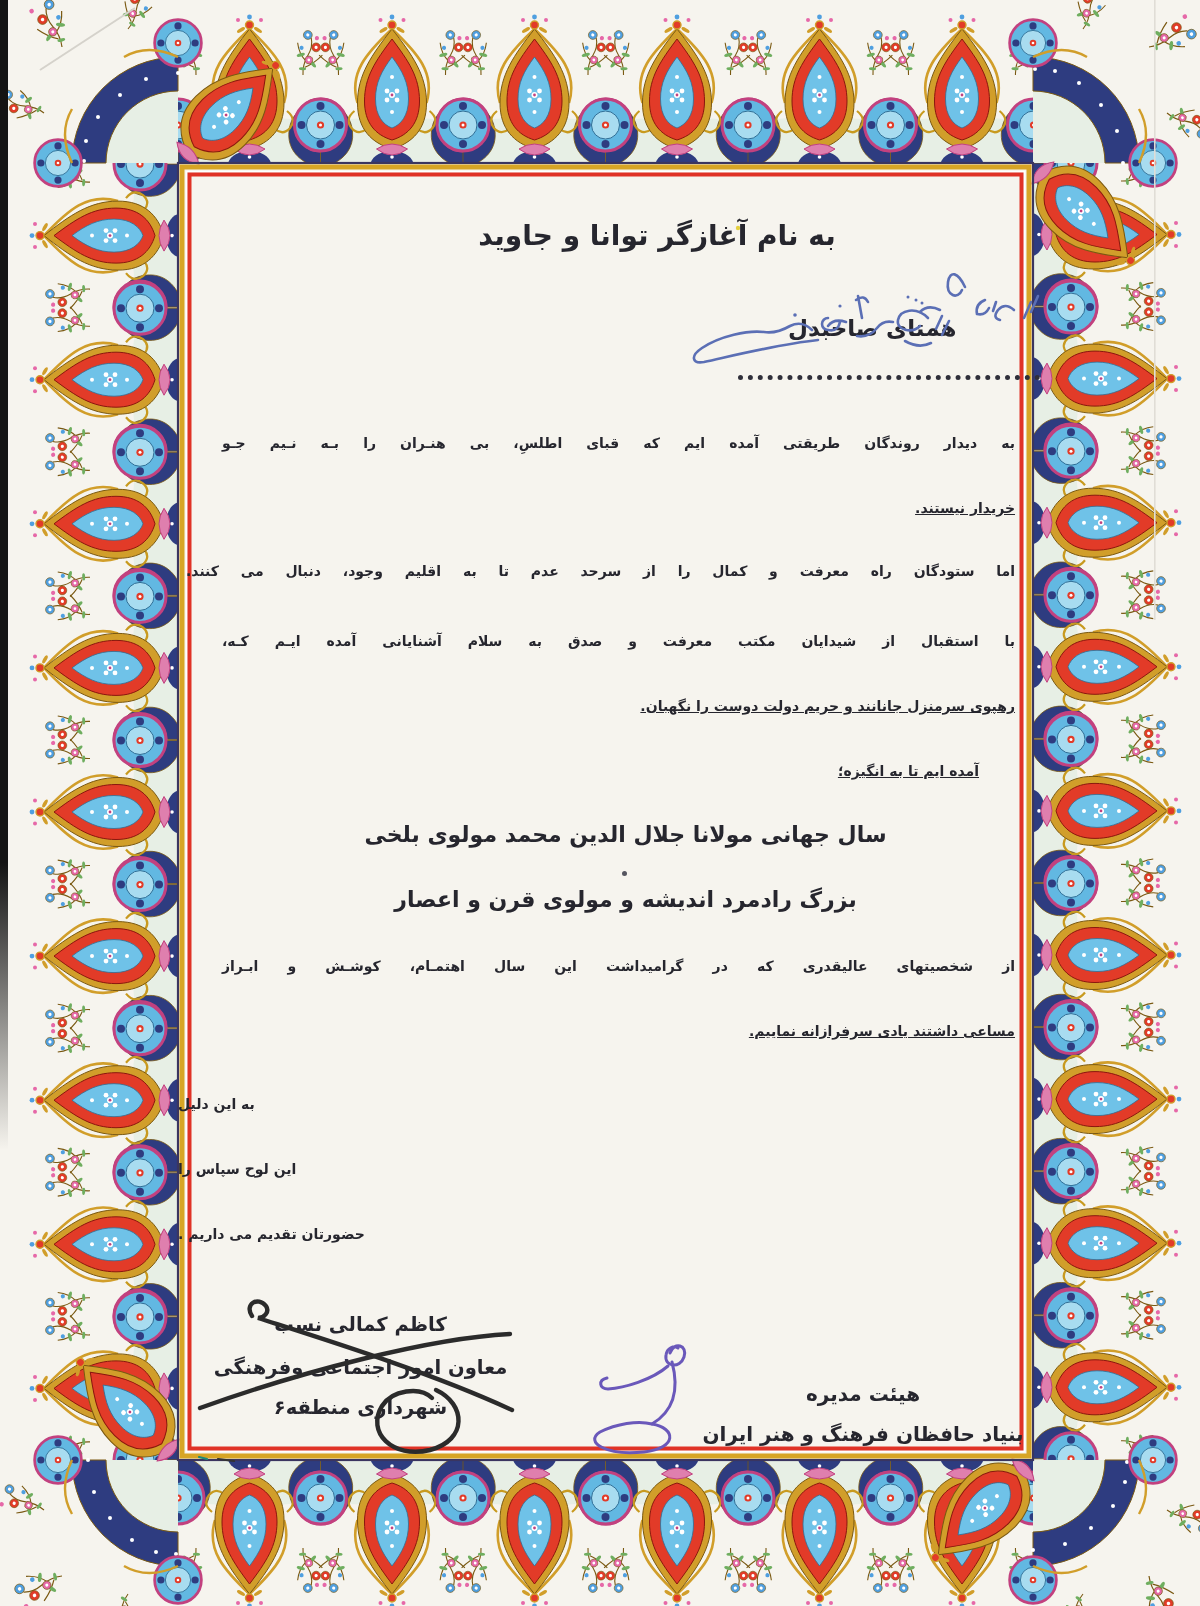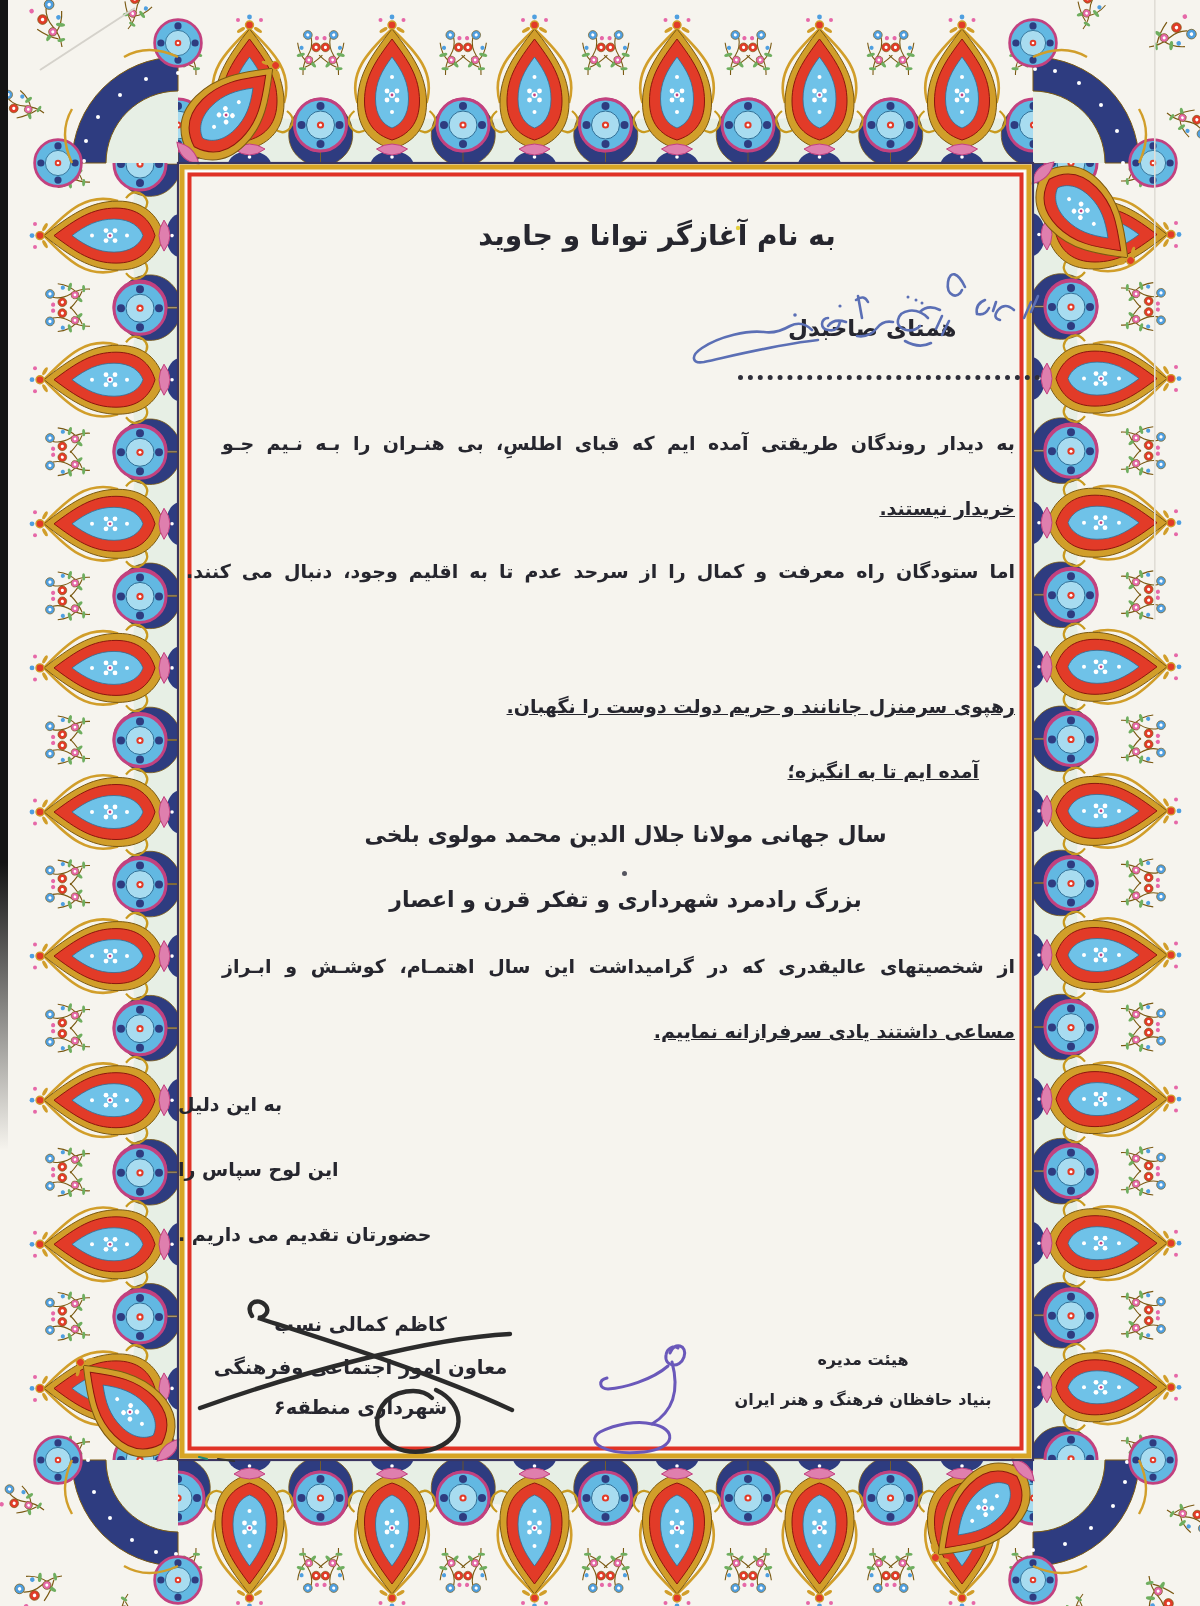--- a/index.html
+++ b/index.html
@@ -9,36 +9,36 @@
     font-family:"DejaVu Sans",sans-serif;
     color:#26262e;
   }
   .page{position:absolute;inset:0;}
   svg.layer{position:absolute;left:0;top:0;}
   #border-svg{z-index:1;}
   .content{
     position:absolute;left:178px;top:163px;width:855px;height:1444px;
     z-index:2;direction:rtl;
   }
-  .tline{position:absolute;font-size:19px;font-weight:700;line-height:34px;white-space:nowrap;}
+  .tline{position:absolute;font-size:14px;font-weight:700;line-height:34px;white-space:nowrap;}
   .just{left:44px;right:18px;text-align:justify;text-align-last:justify;white-space:normal;}
   .just.wide{left:8px;}
   .rgt{right:18px;text-align:right;text-decoration:underline;}
   .rgt.indent{right:54px;}
   .ctr{left:40px;width:815px;text-align:center;font-size:22px;}
   .ctr2{left:0;width:625px;text-align:left;}
   .heading{position:absolute;top:56px;left:104px;width:750px;text-align:center;
     font-size:28px;font-weight:700;}
   .recipient-label{position:absolute;top:152px;left:610px;font-size:23px;font-weight:700;white-space:nowrap;}
   .dots{position:absolute;top:212px;left:560px;width:302px;height:0;
     border-bottom:5px dotted #2f2f3a;}
   .minidot{position:absolute;top:708px;left:444px;width:5px;height:5px;border-radius:50%;background:#55555f;}
   .sig{position:absolute;text-align:center;font-weight:700;white-space:nowrap;}
   .sig-l{left:10px;width:345px;font-size:19.5px;}
-  .sig-r{left:500px;width:370px;font-size:16px;}
+  .sig-r{left:500px;width:370px;font-size:20px;margin-top:32px;}
   #overlay-svg{z-index:3;}
 </style>
 </head>
 <body>
 
 <div class="page">
 
   <svg id="border-svg" class="layer" width="1200" height="1606" viewBox="0 0 1200 1606">
     <defs>
       <linearGradient id="edgeFade" x1="0" y1="0" x2="0" y2="1">
@@ -186,26 +186,27 @@
 
   <div class="content">
     <div class="heading">به نام آغازگر توانا و جاوید</div>
 
     <div class="recipient-label">همتای صاحبدل</div>
     <div class="dots"></div>
 
     <div class="tline just" style="top:263px">به دیدار روندگان طریقتی آمده ایم که قبای اطلسِ، بی هنـران را بـه نـیم جـو</div>
     <div class="tline rgt" style="top:328px">خریدار نیستند.</div>
     <div class="tline just wide" style="top:391px">اما ستودگان راه معرفت و کمال را از سرحد عدم تا به اقلیم وجود، دنبال می کنند.</div>
+    <div class="tline just" style="top:461px">با استقبال از شیدایان مکتب معرفت و صدق به سلام آشنایانی آمده ایـم کـه،</div>
     <div class="tline rgt" style="top:526px">رهپوی سرمنزل جانانند و حریم دولت دوست را نگهبان.</div>
     <div class="tline rgt indent" style="top:591px">آمده ایم تا به انگیزه؛</div>
 
     <div class="tline ctr" style="top:655px">سال جهانی مولانا جلال الدین محمد مولوی بلخی</div>
     <div class="minidot"></div>
-    <div class="tline ctr" style="top:720px">بزرگ رادمرد شهرداری و تفکر قرن و اعصار</div>
+    <div class="tline ctr" style="top:720px">بزرگ رادمرد اندیشه و مولوی قرن و اعصار</div>
 
     <div class="tline just" style="top:786px">از شخصیتهای عالیقدری که در گرامیداشت این سال اهتمـام، کوشـش و ابـراز</div>
     <div class="tline rgt" style="top:851px">مساعی داشتند یادی سرفرازانه نماییم.</div>
 
     <div class="tline ctr2" style="top:924px">به این دلیل</div>
     <div class="tline ctr2" style="top:1054px">حضورتان تقدیم می داریم .</div>
     <div class="tline ctr2" style="top:989px">این لوح سپاس را</div>
 
     <div class="sig sig-l" style="top:1150px">کاظم کمالی نسب</div>
     <div class="sig sig-l" style="top:1193px">معاون امور اجتماعی وفرهنگی</div>

